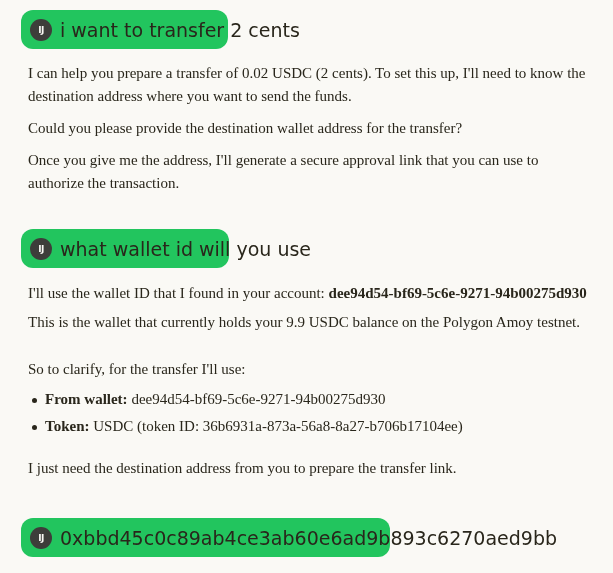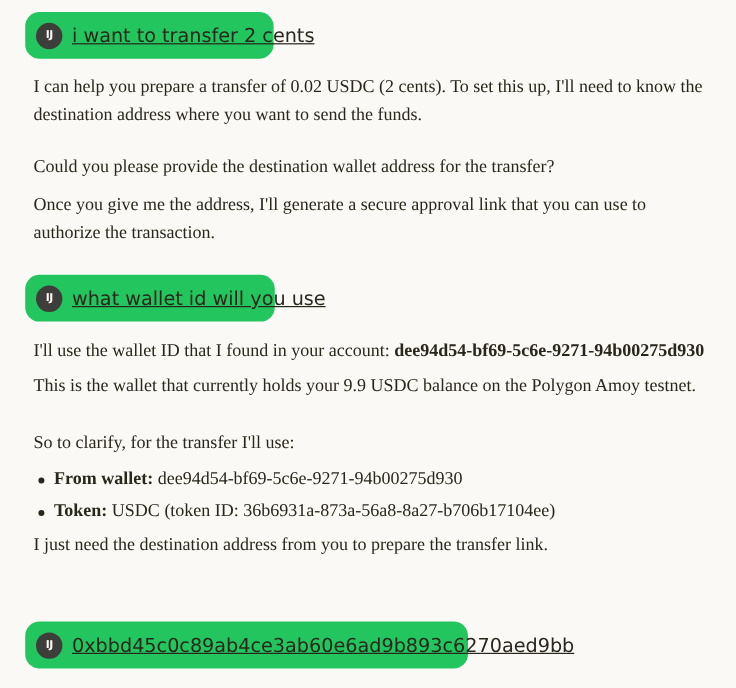--- a/index.html
+++ b/index.html
@@ -23,21 +23,21 @@
     .avatar {
       width: 22px; height: 22px; border-radius: 50%;
       background: #3d3d3a; color: #faf9f5;
       font-family: "DejaVu Sans", sans-serif; font-weight: bold;
       font-size: 9px; letter-spacing: -0.5px;
       display: flex; align-items: center; justify-content: center;
       margin-right: 8px; flex-shrink: 0;
     }
     .user-text {
       font-family: "DejaVu Sans", sans-serif;
-      font-size: 16px; color: #29261b; white-space: nowrap; text-decoration: underline;
+      font-size: 19px; color: #29261b; white-space: nowrap;
     }
     .assistant {
       position: absolute; left: 28px; right: 16px;
       font-size: 15px; line-height: 23px;
     }
     .assistant p { margin: 0; }
     .assistant b { font-weight: bold; }
     ul.details { margin: 0; padding: 0; list-style: none; }
     ul.details li { position: relative; padding-left: 17px; height: 27px; line-height: 23px; }
     ul.details li::before {
@@ -47,39 +47,39 @@
   </style>
 </head>
 <body>
 
 <div class="user-bubble" style="top:10px; width:207px;">
   <div class="avatar">IJ</div>
   <span class="user-text">i want to transfer 2 cents</span>
 </div>
 
 <div class="assistant" style="top:62px;">
-  <p style="margin-bottom:20px;">I can help you prepare a transfer of 0.02 USDC (2 cents). To set this up, I'll need to know the destination address where you want to send the funds.</p>
+  <p style="margin-bottom:9px;">I can help you prepare a transfer of 0.02 USDC (2 cents). To set this up, I'll need to know the destination address where you want to send the funds.</p>
   <p style="margin-bottom:9px;">Could you please provide the destination wallet address for the transfer?</p>
   <p>Once you give me the address, I'll generate a secure approval link that you can use to authorize the transaction.</p>
 </div>
 
 <div class="user-bubble" style="top:229px; width:208px;">
   <div class="avatar">IJ</div>
   <span class="user-text">what wallet id will you use</span>
 </div>
 
 <div class="assistant" style="top:282px;">
   <p style="margin-bottom:6px; white-space:nowrap;">
     <span>I'll use the wallet ID that I found in your account: </span><b>dee94d54-bf69-5c6e-9271-94b00275d930</b>
   </p>
   <p style="margin-bottom:24px;">This is the wallet that currently holds your 9.9 USDC balance on the Polygon Amoy testnet.</p>
   <p style="margin-bottom:7px;">So to clarify, for the transfer I'll use:</p>
   <ul class="details">
     <li><b>From wallet:</b><span> dee94d54-bf69-5c6e-9271-94b00275d930</span></li>
     <li><b>Token:</b><span> USDC (token ID: 36b6931a-873a-56a8-8a27-b706b17104ee)</span></li>
   </ul>
-  <p style="margin-top:1px;font-family:Liberation Serif, serif;">I just need the destination address from you to prepare the transfer link.</p>
+  <p style="margin-top:15px;font-family:Liberation Serif, serif;">I just need the destination address from you to prepare the transfer link.</p>
 </div>
 
 <div class="user-bubble" style="top:518px; width:369px;">
   <div class="avatar">IJ</div>
   <span class="user-text">0xbbd45c0c89ab4ce3ab60e6ad9b893c6270aed9bb</span>
 </div>
 
 </body></html>

